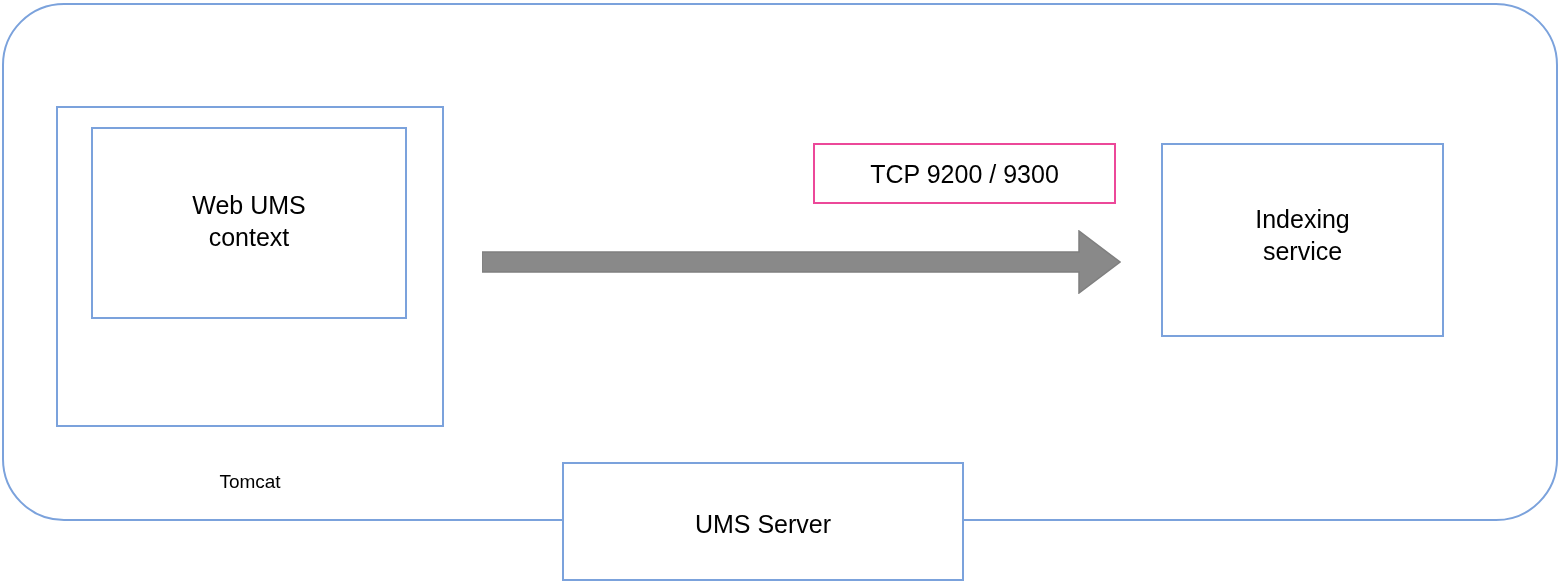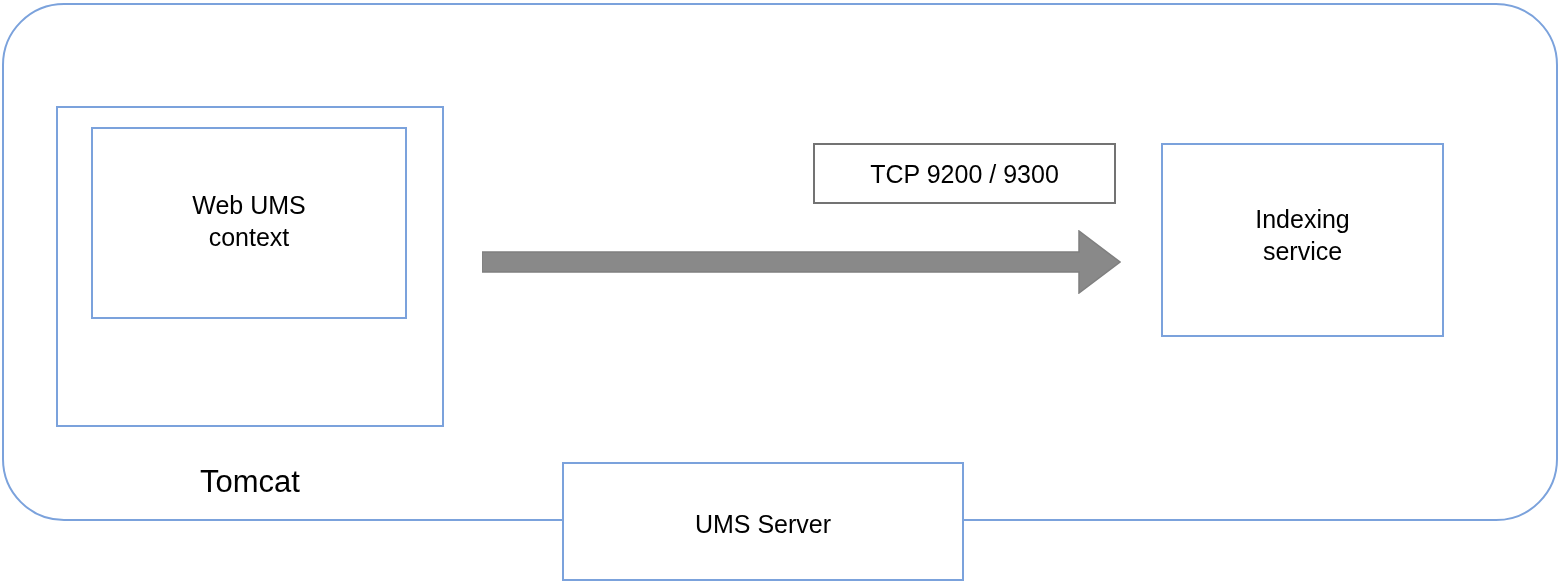--- a/index.html
+++ b/index.html
@@ -36,21 +36,21 @@
   .blue-box {
     position: absolute;
     border: 2px solid #7BA2DC;
     background: #ffffff;
     box-sizing: border-box;
   }
 
   
   .black-box {
     position: absolute;
-    border: 2px solid #737373;
+    border: 2px solid #ec4899;
     background: #ffffff;
     box-sizing: border-box;
   }
 
   .box-label {
     position: absolute;
     left: 0;
     right: 0;
     text-align: center;
     color: #000000;
@@ -61,21 +61,21 @@
 
   
   .tomcat-box {
     left: 56px;
     top: 106px;
     width: 388px;
     height: 321px;
   }
   .tomcat-label {
     top: 358px;
-    font-size: 31px;
+    font-size: 19px;
   }
 
   .webums-box {
     left: 91px;
     top: 127px;
     width: 316px;
     height: 192px;
   }
   .webums-label {
     top: 60px;

